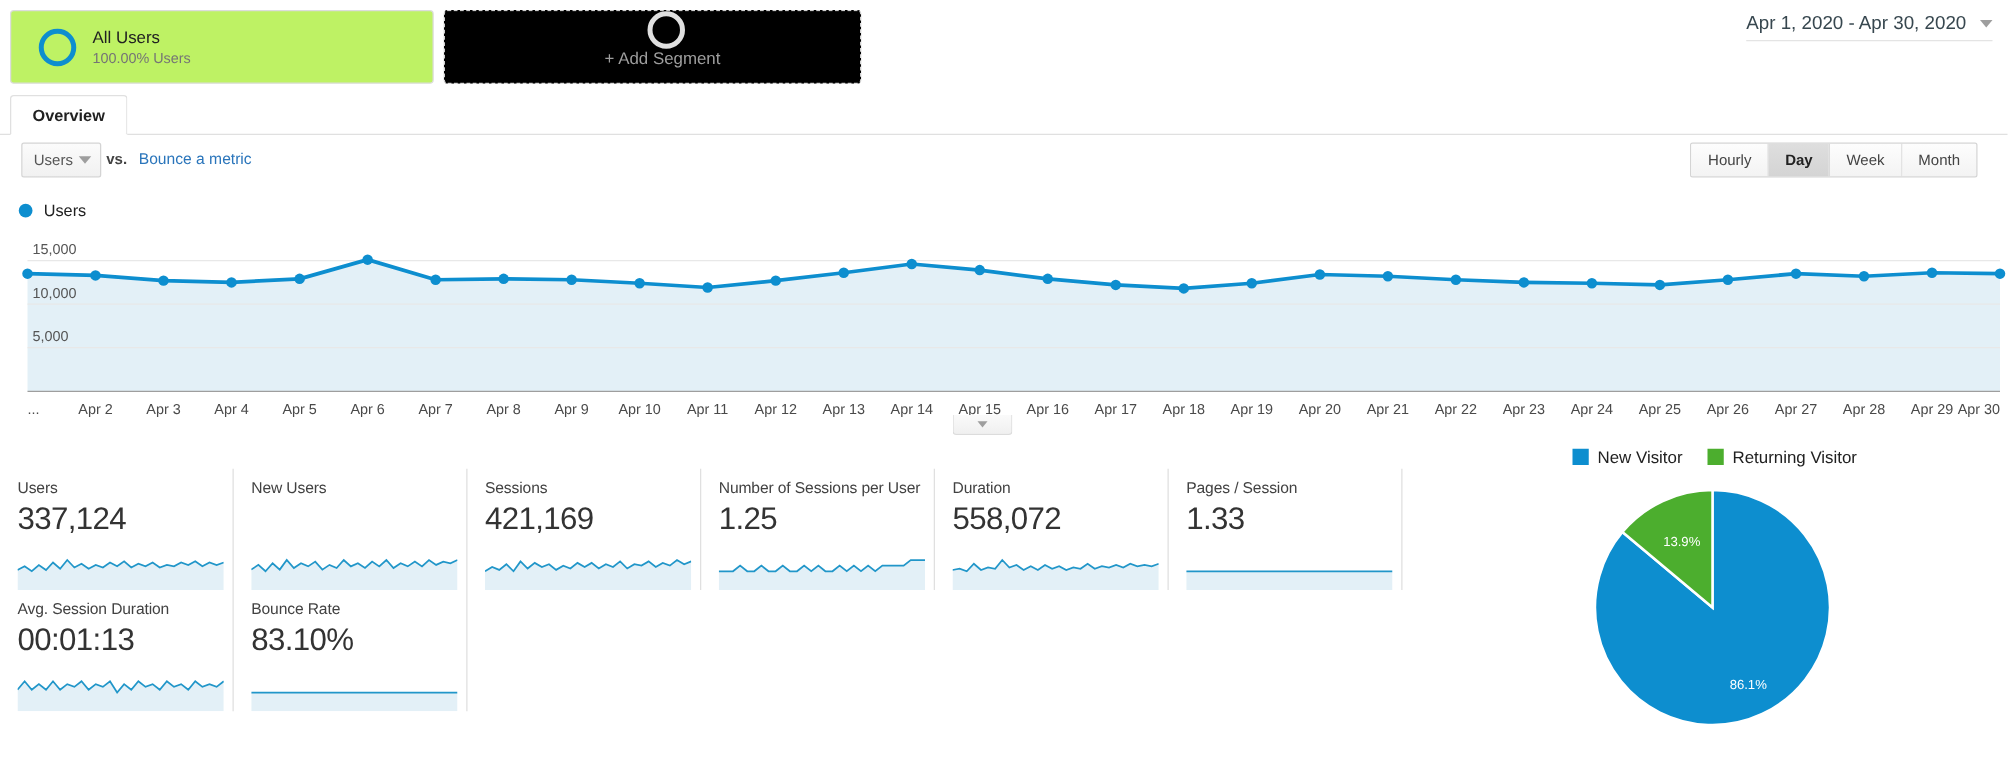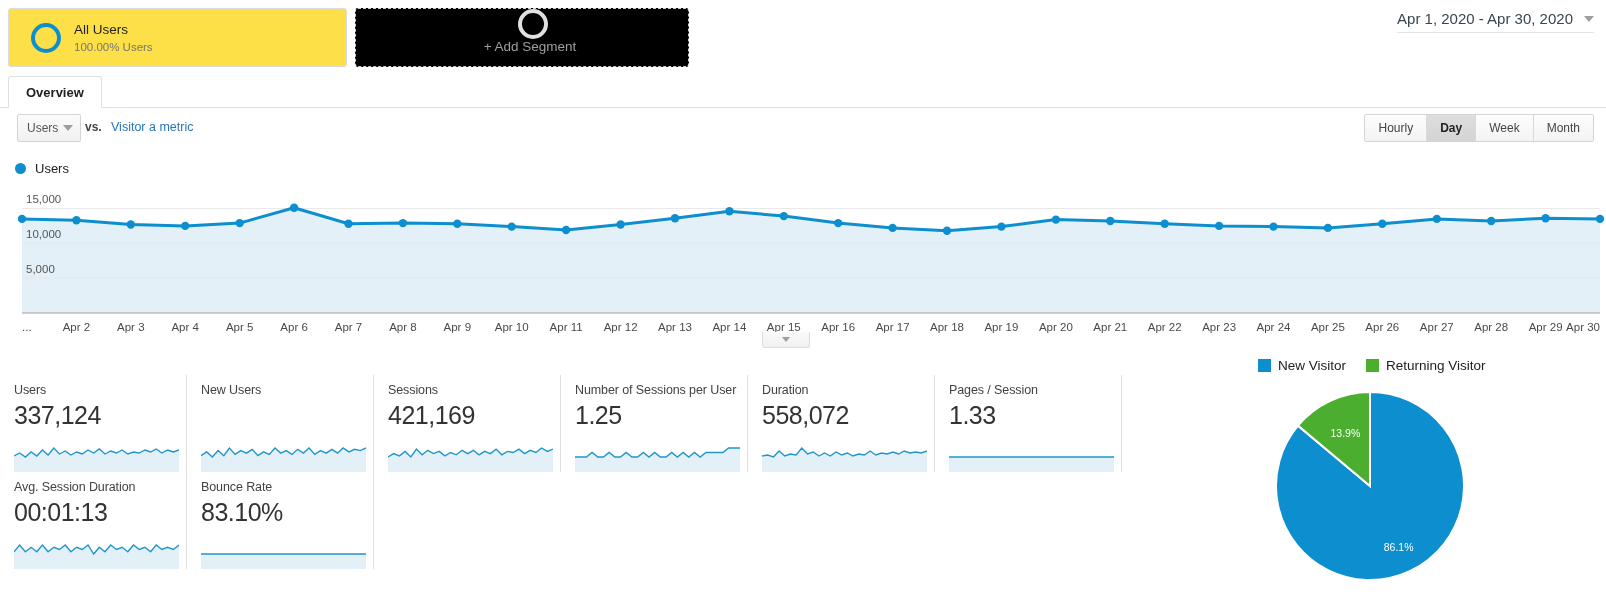--- a/index.html
+++ b/index.html
@@ -15,21 +15,21 @@
   
   #segment-bar {
     position: absolute; left: 0; top: 0;
     width: 1606px; height: 70px;
   }
   .segment-card {
     position: absolute;
     top: 8px; height: 59px;
     border: 1px solid #dcdcdc;
     border-radius: 3px;
-    background: #fde047;
+    background: #bef264;
     display: flex; align-items: center;
   }
   #segment-all-users { left: 8px; width: 339px; }
   #segment-add { left: 355px; width: 334px;
     border: 1px dashed #d0d0d0; background: #000000; flex-direction: column; }
   .seg-ring {
     width: 30px; height: 30px; border-radius: 50%;
     border: 4px solid #0d8ecf; margin-left: 22px; flex: 0 0 auto;
   }
   .seg-ring.empty { border-color: #e0e0e0; }
@@ -85,21 +85,21 @@
   #metric-select-label { font-size: 12px; color: #555; }
   #vs-label {
     position: absolute; left: 85px; top: 6px;
     font-size: 12px; font-weight: bold; color: #444;
   }
   #select-a-metric {
     position: absolute; left: 111px; top: 6px;
     font-size: 12.5px; color: #2a75bb; cursor: pointer;
   }
   #granularity {
-    position: absolute; right: 12px; top: 0;
+    position: absolute; right: 24px; top: 0;
     display: flex; border: 1px solid #d4d4d4; border-radius: 2px;
     overflow: hidden; height: 28px;
   }
   .gran-btn {
     padding: 0 13px; height: 26px;
     display: flex; align-items: center;
     font-size: 12px; color: #444; cursor: pointer;
     background: linear-gradient(#fdfdfd, #f3f3f3);
     border-right: 1px solid #dadada;
   }
@@ -211,21 +211,21 @@
     <span>Overview</span>
   </div>
 </div>
 
 <div id="metric-row">
   <div id="metric-select">
     <span id="metric-select-label">Users</span>
     <span class="caret-down"></span>
   </div>
   <span id="vs-label">vs.</span>
-  <span id="select-a-metric">Visitor a metric</span>
+  <span id="select-a-metric">Bounce a metric</span>
 
   <div id="granularity">
       <div class="gran-btn">Hourly</div>
       <div class="gran-btn active">Day</div>
       <div class="gran-btn">Week</div>
       <div class="gran-btn">Month</div>
     </div>
 </div>
 
 <div id="chart-legend">

